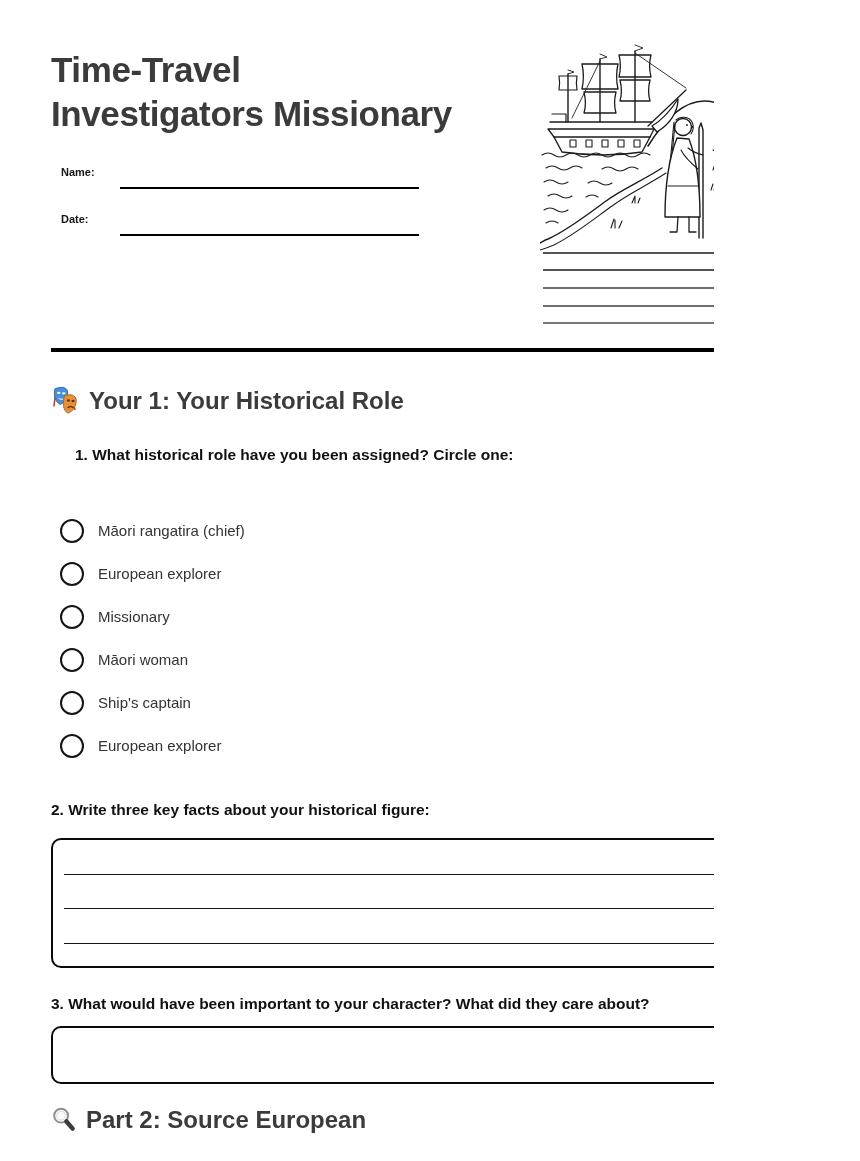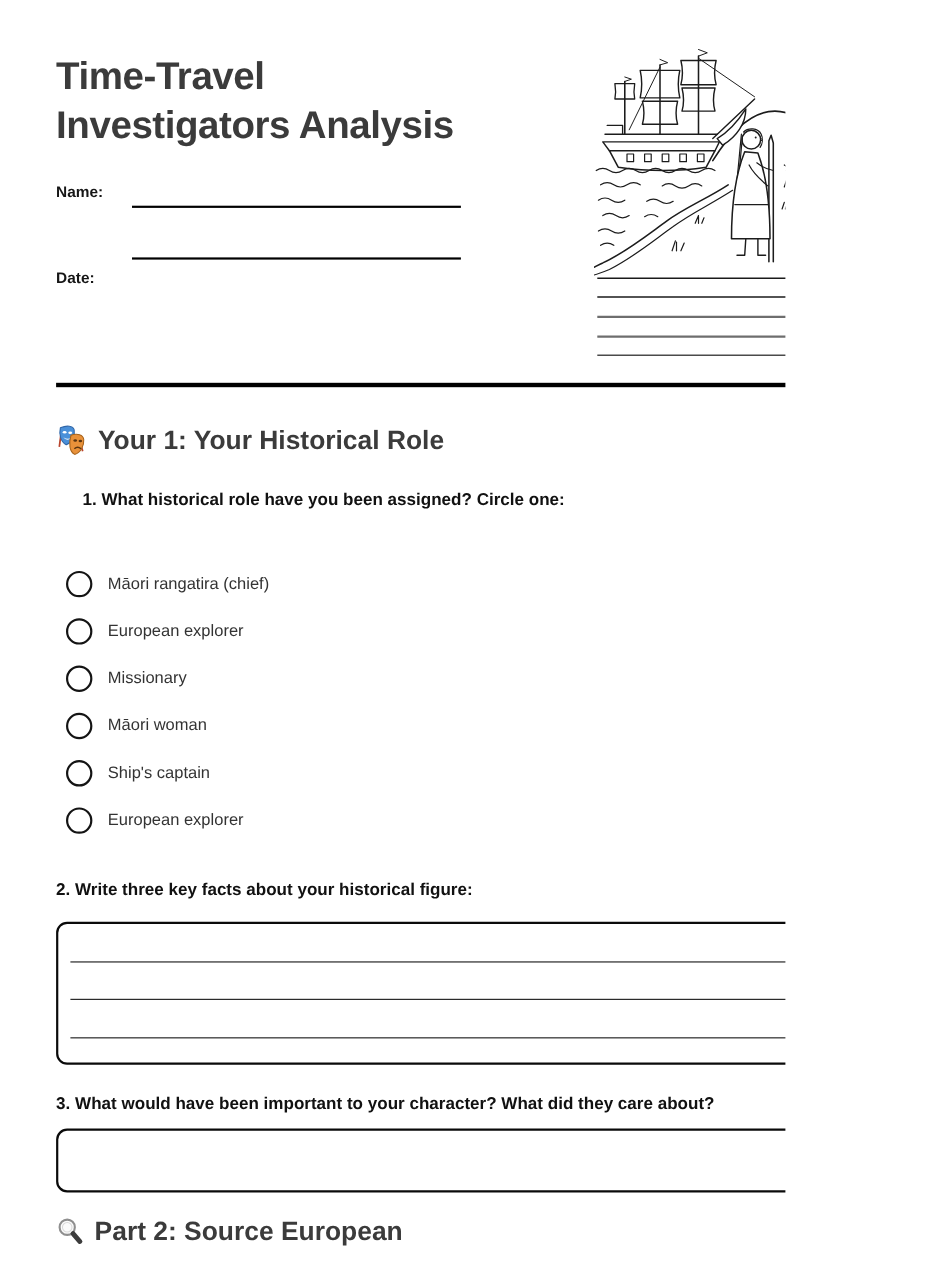--- a/index.html
+++ b/index.html
@@ -18,22 +18,22 @@
     width: 480px;
     font-size: 35px;
     font-weight: bold;
     line-height: 1.26;
     letter-spacing: -0.4px;
     color: #3b3b3b;
   }
   .page-title span { display: block; }
   .field-label {
     position: absolute;
-    left: 51px;
-    font-size: 14px;
+    left: 61px;
+    font-size: 11px;
     font-weight: bold;
     color: #161616;
   }
   .field-line {
     position: absolute;
     left: 120px;
     width: 299px;
     height: 0;
     border-bottom: 2px solid #000000;
   }
@@ -107,26 +107,26 @@
     border-top: 1.5px solid #151515;
   }
 </style>
 </head>
 <body>
 
 <div class="page">
 
   <h1 class="page-title">
     <span>Time-Travel</span>
-    <span>Investigators Analysis</span>
+    <span>Investigators Missionary</span>
   </h1>
 
   <div class="field-label" style="top:166px;">Name:</div>
   <div class="field-line" style="top:187px;"></div>
-  <div class="field-label" style="top:213px;margin-top:31px;">Date:</div>
+  <div class="field-label" style="top:213px;">Date:</div>
   <div class="field-line" style="top:234px;"></div>
 
   <div class="illustration">
     <svg viewBox="0 0 268 288" width="268" height="288">
       <g fill="none" stroke="#1c1c1c" stroke-width="1.5" stroke-linecap="round" stroke-linejoin="round">
 
         <path d="M178,103 Q232,14 268,88" fill="#ffffff"></path>
         <path d="M108,104 Q164,14 222,104" fill="#ffffff"></path>
 
         <path d="M252,122 H268" stroke-width="1.2"></path>

